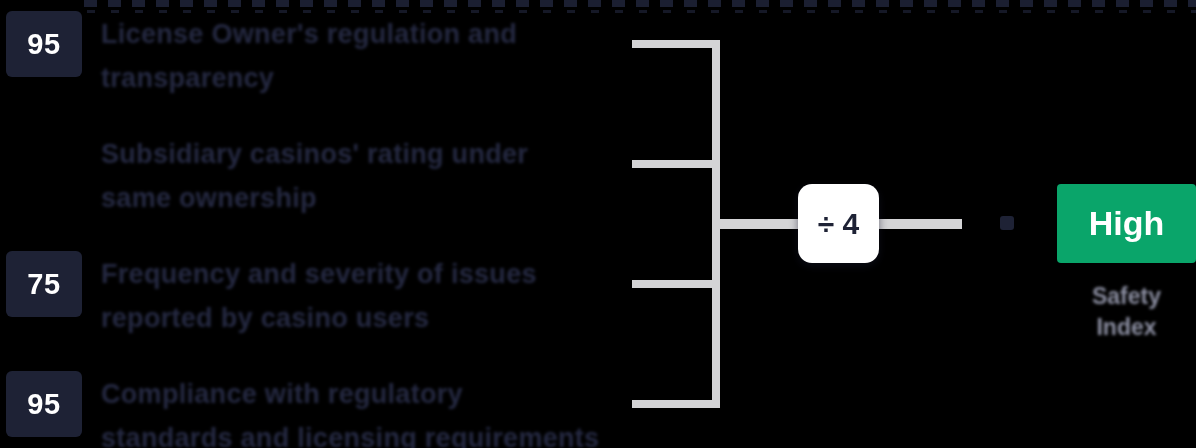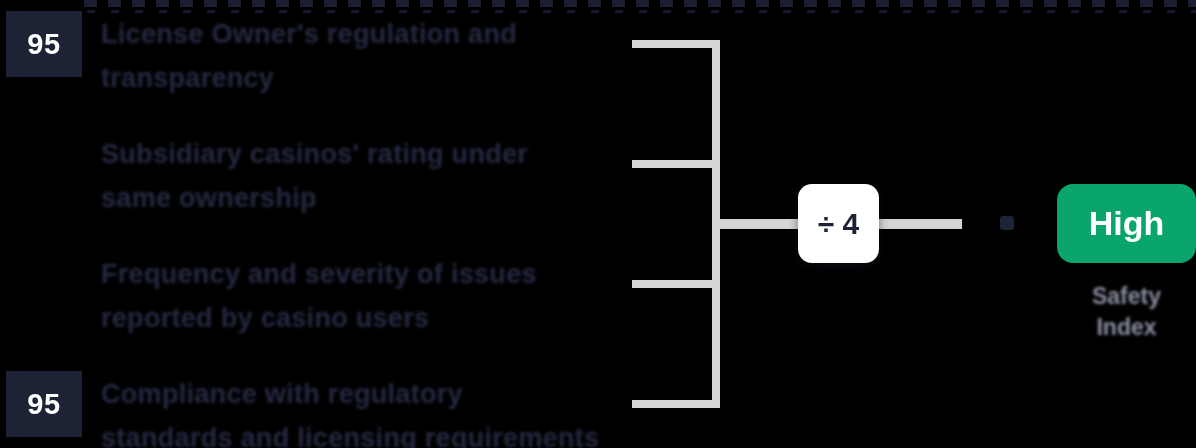--- a/index.html
+++ b/index.html
@@ -29,21 +29,21 @@
     opacity: 0.9;
   }
 
   
   .score-box {
     position: absolute;
     left: 6px;
     width: 76px;
     height: 66px;
     background: #1e2235;
-    border-radius: 0;
+    border-radius: 6px;
     color: #ffffff;
     font-size: 29px;
     font-weight: 600;
     display: flex;
     align-items: center;
     justify-content: center;
     letter-spacing: 0.5px;
   }
 
   
@@ -99,21 +99,21 @@
   }
 
   
   .result-badge {
     position: absolute;
     left: 1057px;
     top: 184px;
     width: 139px;
     height: 79px;
     background: #0aa56a;
-    border-radius: 16px;
+    border-radius: 4px;
     color: #ffffff;
     font-size: 34px;
     font-weight: 700;
     display: flex;
     align-items: center;
     justify-content: center;
   }
 
   
   .result-caption {
@@ -140,20 +140,21 @@
   <div class="factor-label" style="top:12px">
     <div>License Owner's regulation and</div>
     <div>transparency</div>
   </div>
 
   <div class="factor-label" style="top:132px">
     <div>Subsidiary casinos' rating under</div>
     <div>same ownership</div>
   </div>
 
+  <div class="score-box" style="top:251px">75</div>
   <div class="factor-label" style="top:252px">
     <div>Frequency and severity of issues</div>
     <div>reported by casino users</div>
   </div>
 
   <div class="score-box" style="top:371px">95</div>
   <div class="factor-label" style="top:372px">
     <div>Compliance with regulatory</div>
     <div>standards and licensing requirements</div>
   </div>

